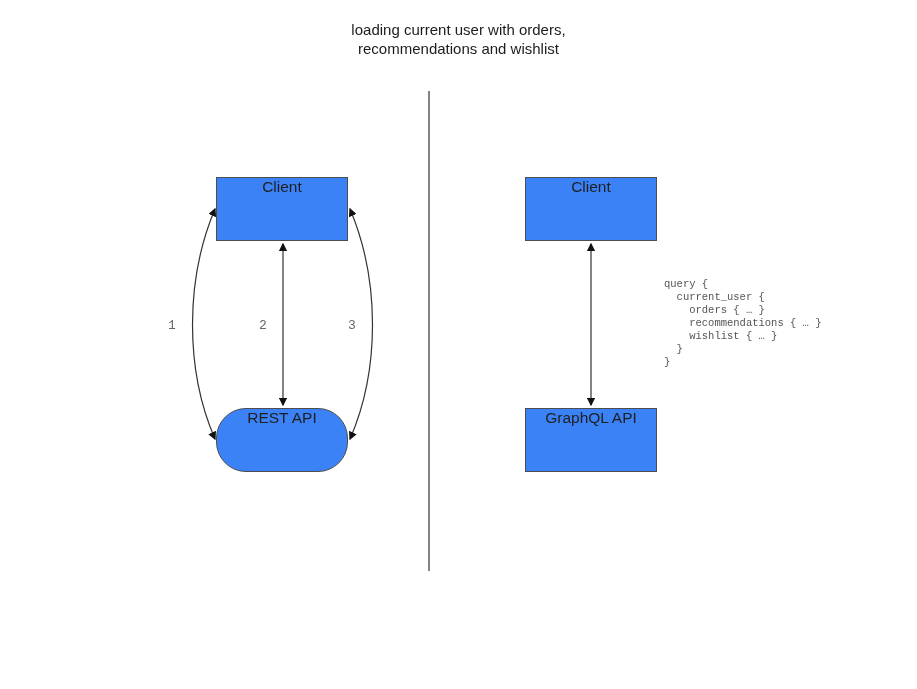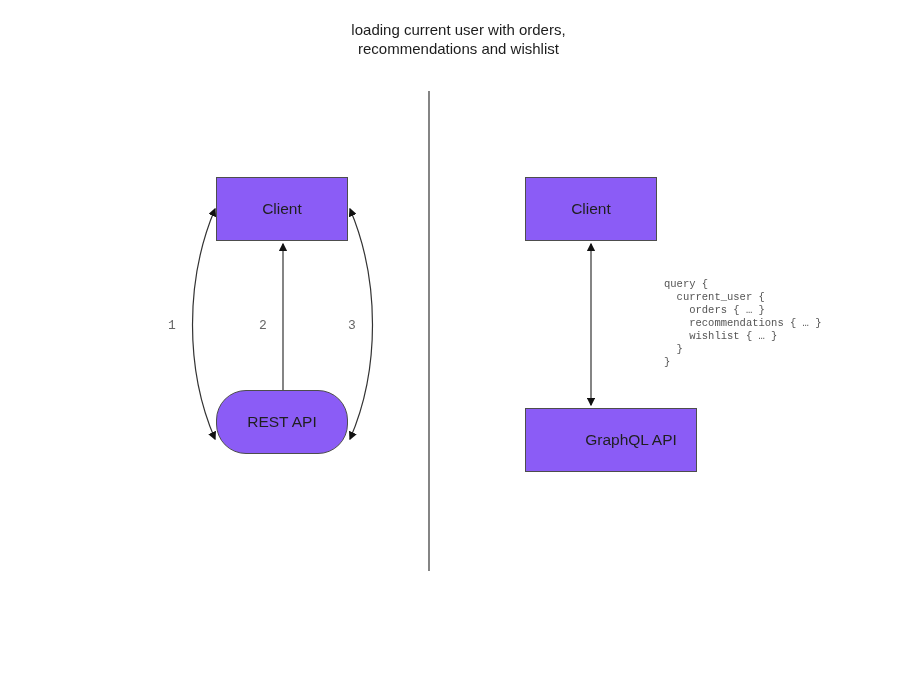--- a/index.html
+++ b/index.html
@@ -30,34 +30,33 @@
     text-align: center;
     font-size: 15px;
     line-height: 19px;
     color: #1c1c1c;
     white-space: pre-line;
   }
   .node {
     position: absolute;
     width: 130px;
     height: 62px;
-    background: #8b5cf6;
+    background: #3b82f6;
     border: 1.5px solid #4d4d4d;
     display: flex;
-    align-items: center;
     justify-content: center;
   }
   .node span {
     font-size: 15.5px;
     color: #1f1f1f;
   }
   .node.client-left  { left: 216px; top: 177px; }
-  .node.rest-api     { left: 216px; top: 390px; border-radius: 30px; }
+  .node.rest-api     { left: 216px; top: 408px; border-radius: 30px; }
   .node.client-right { left: 525px; top: 177px; }
-  .node.graphql-api  { left: 525px; top: 408px; padding-left: 40px; }
+  .node.graphql-api  { left: 525px; top: 408px; }
 
   .endpoints {
     position: absolute;
     left: 8px;
     top: 176px;
     margin: 0;
     font-family: "Liberation Mono", monospace;
     font-size: 10.5px;
     line-height: 14px;
     color: #4f4f4f;

